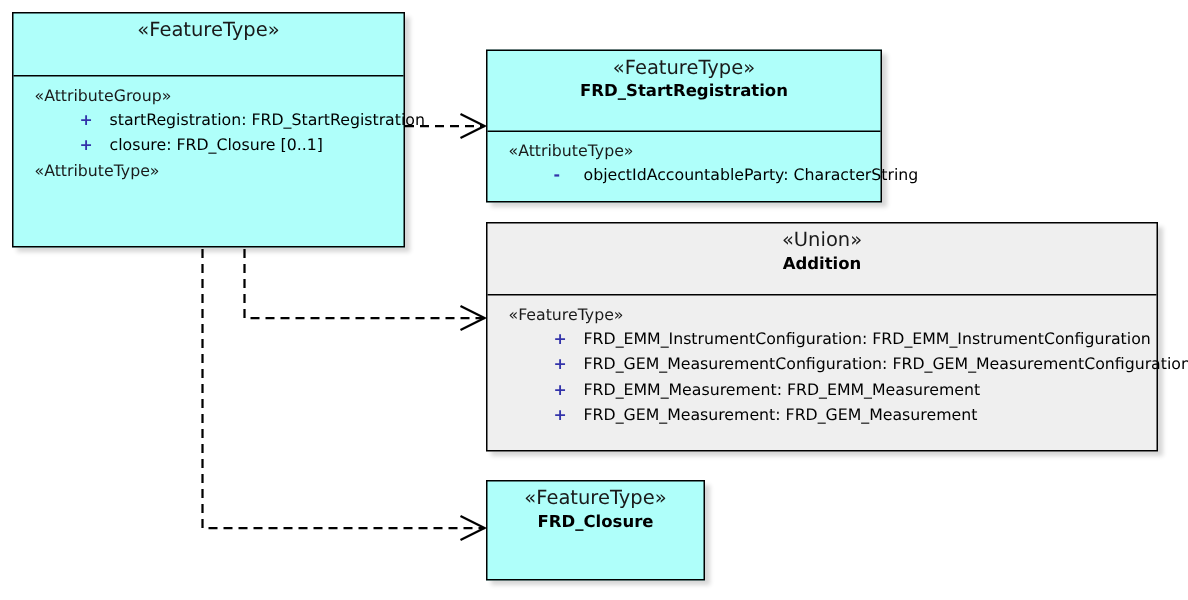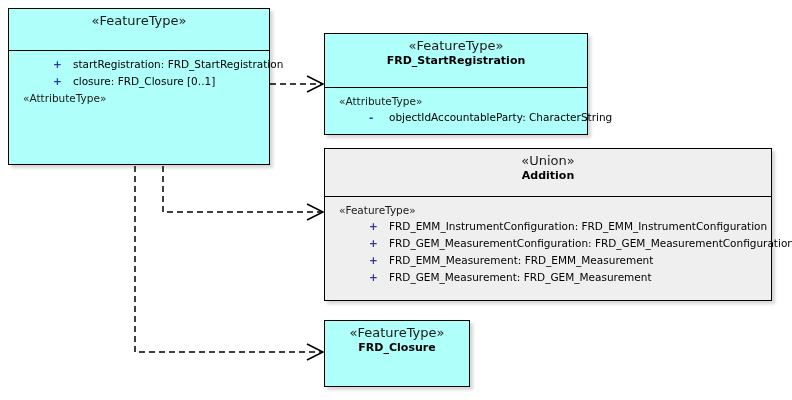--- a/index.html
+++ b/index.html
@@ -128,20 +128,21 @@
       <path d="M 135 166 L 135 352 L 323 352" stroke="#000000" stroke-width="1.5" fill="none" stroke-dasharray="6,4"></path>
       <path d="M 307 344 L 323 352 L 307 360" stroke="#000000" stroke-width="1.5" fill="none" stroke-linejoin="miter" stroke-linecap="butt"></path>
     </g>
   </svg>
 
   <div class="uml-class feature" id="box-withhistory">
     <div class="uml-header">
       <div class="stereotype">«FeatureType»</div>
     </div>
     <div class="uml-body">
+      <div class="group-label">«AttributeGroup»</div>
       <div class="attr-row">
         <span class="vis">+</span><span class="attr-text">startRegistration: FRD_StartRegistration</span>
       </div>
       <div class="attr-row">
         <span class="vis">+</span><span class="attr-text">closure: FRD_Closure [0..1]</span>
       </div>
       <div class="group-label">«AttributeType»</div>
     </div>
   </div>
 

